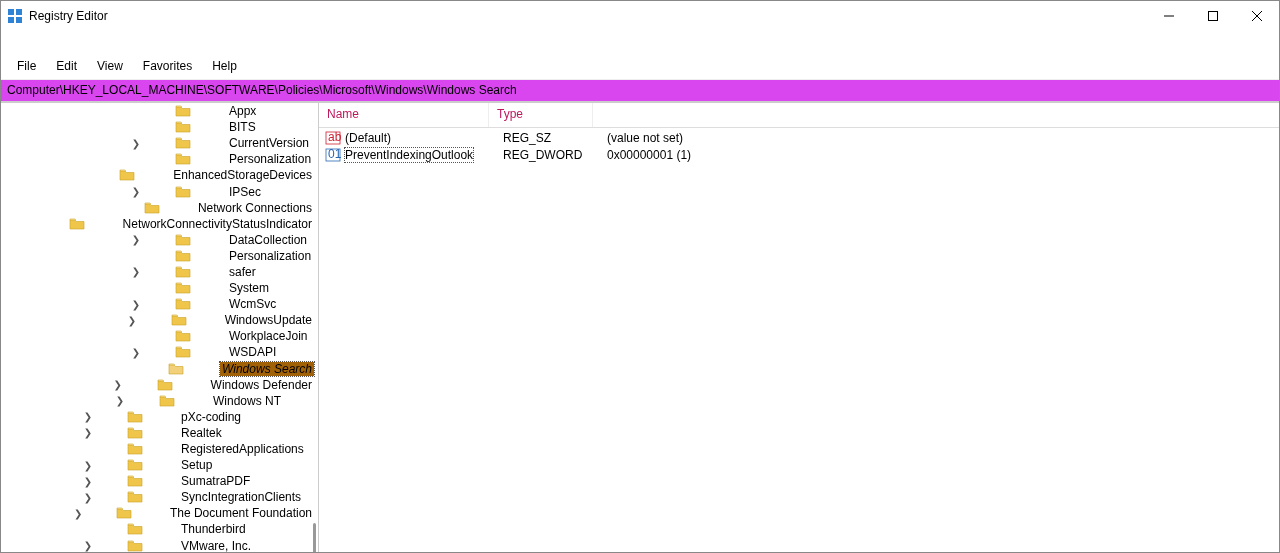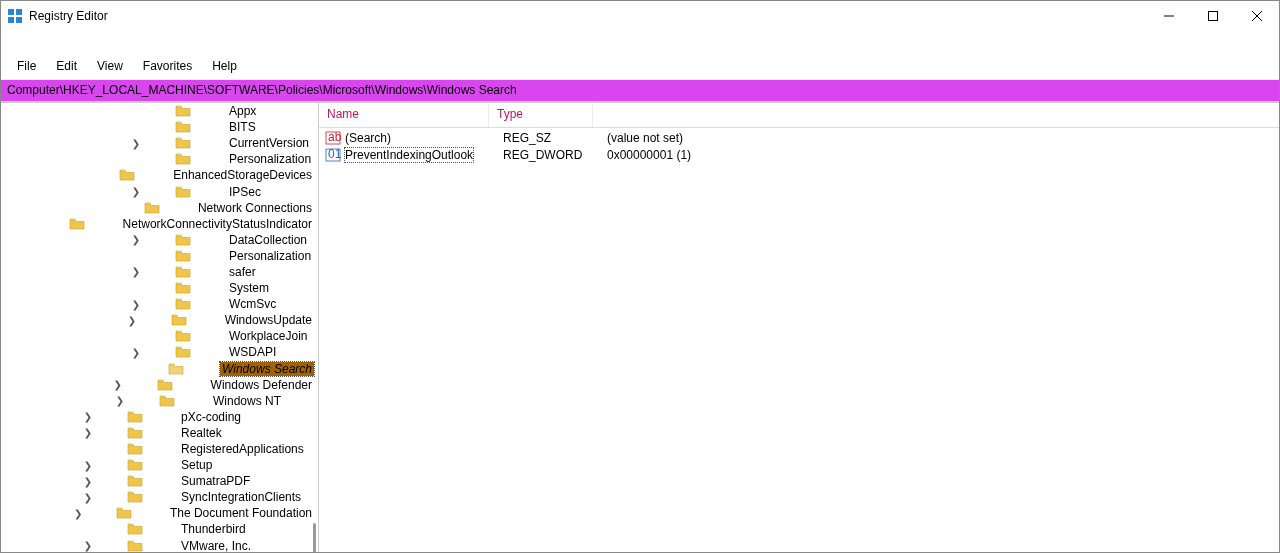--- a/index.html
+++ b/index.html
@@ -409,21 +409,21 @@
       <div class="col col-type">Type</div>
     </div>
     <div id="list-body">
         <div class="list-row">
           <span class="val-icon">
             <svg width="16" height="14" viewBox="0 0 16 14">
               <rect x="1" y="1" width="14" height="12" fill="#fff" stroke="#c23" stroke-width="0.8"></rect>
               <text x="3" y="10" font-size="7" fill="#c23" font-family="Consolas">ab</text>
             </svg>
           </span>
-          <div class="cell-name"><span class="nm">(Search)</span></div>
+          <div class="cell-name"><span class="nm">(Default)</span></div>
           <div class="cell-type">REG_SZ</div>
           <div class="cell-data">(value not set)</div>
         </div>
         <div class="list-row selected">
           <span class="val-icon">
             <svg width="16" height="14" viewBox="0 0 16 14">
               <rect x="1" y="1" width="14" height="12" fill="#fff" stroke="#2866b2" stroke-width="0.8"></rect>
               <text x="3" y="10" font-size="7" fill="#2866b2" font-family="Consolas">011</text>
             </svg>
           </span>

